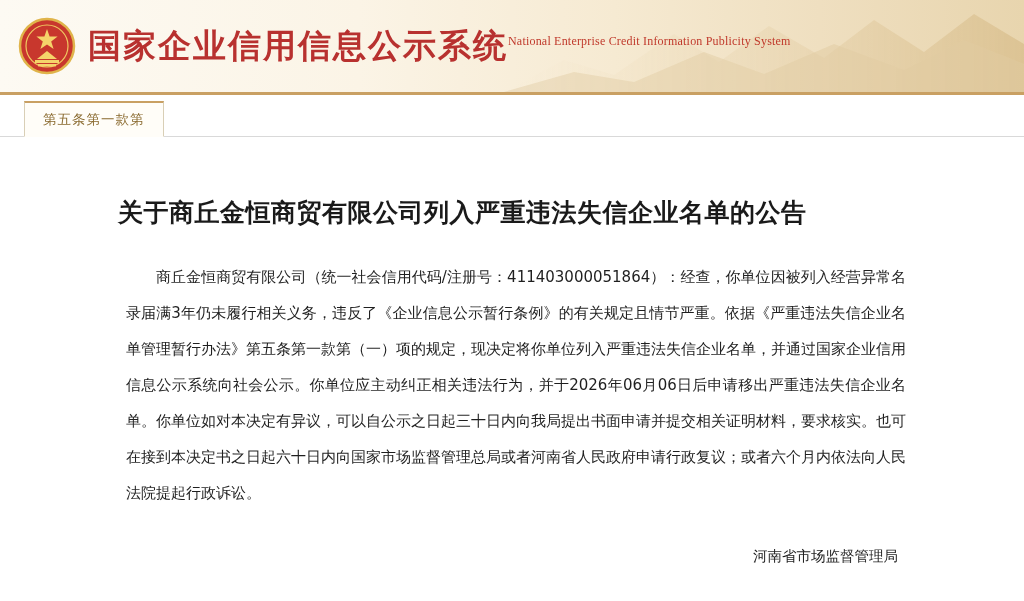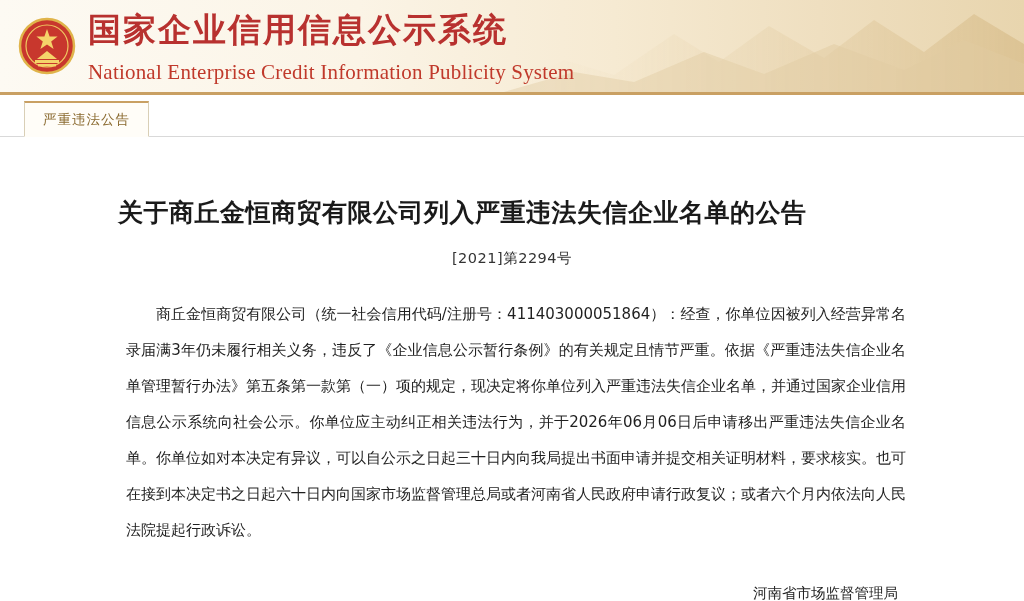--- a/index.html
+++ b/index.html
@@ -31,35 +31,35 @@
     align-items: center;
     height: 92px;
     padding-left: 18px;
   }
   .emblem {
     width: 58px; height: 58px;
     position: relative;
     flex: 0 0 58px;
     margin-right: 12px;
   }
-  .title-block { display: flex; flex-direction: column; justify-content: center; }
+  .title-block { display: flex; flex-direction: row; justify-content: center; }
   .title-cn {
     font-size: 33px;
     font-weight: bold;
     color: #b8312f;
     letter-spacing: 2px;
     line-height: 40px;
     font-family: "DejaVu Sans", "Liberation Sans", sans-serif;
   }
   .title-en {
-    font-size: 21px;
+    font-size: 12px;
     color: #c0392b;
     letter-spacing: .2px;
     line-height: 20px;
-    margin-top: 12px;
+    margin-top: 5px;
     font-family: "Liberation Serif", serif;
     font-weight: normal;
   }
   .header-rule {
     width: 1024px; height: 3px;
     background: #c9a063;
   }
 
   
   .tabbar {
@@ -154,22 +154,21 @@
     </div>
     <div class="title-block">
       <div class="title-cn">国家企业信用信息公示系统</div>
       <div class="title-en">National Enterprise Credit Information Publicity System</div>
     </div>
   </div>
 </div>
 <div class="header-rule"></div>
 
 <div class="tabbar">
-  <div class="tab">严重违法公告</div>
+  <div class="tab">第五条第一款第</div>
 </div>
 
 <div class="doc">
   <div class="doc-title">关于商丘金恒商贸有限公司列入严重违法失信企业名单的公告</div>
-  <div class="doc-number">[2021]第2294号</div>
   <div class="doc-body">商丘金恒商贸有限公司（统一社会信用代码/注册号：411403000051864）：经查，你单位因被列入经营异常名录届满3年仍未履行相关义务，违反了《企业信息公示暂行条例》的有关规定且情节严重。依据《严重违法失信企业名单管理暂行办法》第五条第一款第（一）项的规定，现决定将你单位列入严重违法失信企业名单，并通过国家企业信用信息公示系统向社会公示。你单位应主动纠正相关违法行为，并于2026年06月06日后申请移出严重违法失信企业名单。你单位如对本决定有异议，可以自公示之日起三十日内向我局提出书面申请并提交相关证明材料，要求核实。也可在接到本决定书之日起六十日内向国家市场监督管理总局或者河南省人民政府申请行政复议；或者六个月内依法向人民法院提起行政诉讼。</div>
   <div class="doc-sign">河南省市场监督管理局</div>
 
 </div>
 
 </body></html>

